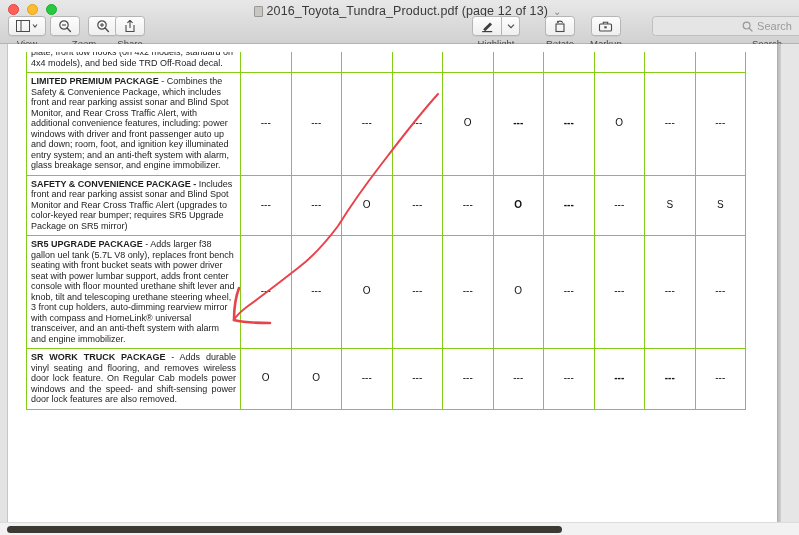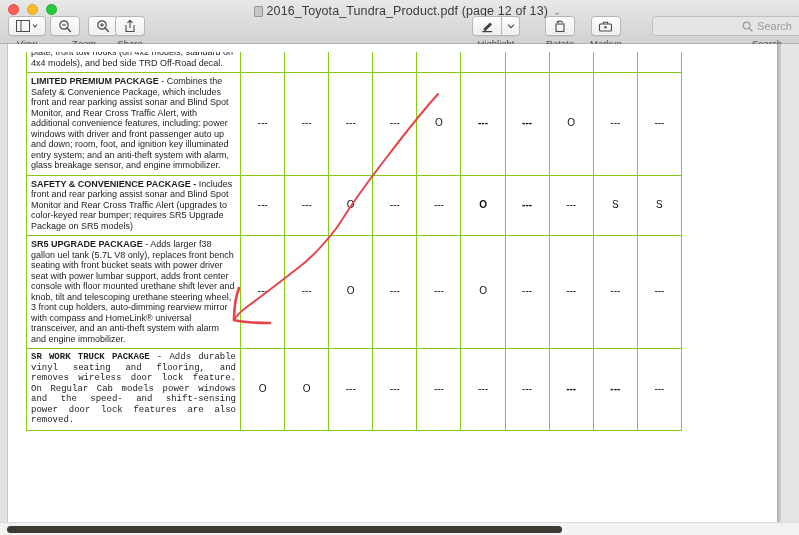--- a/index.html
+++ b/index.html
@@ -99,42 +99,42 @@
     background: #e3e3e3;
   }
   .page-right-edge {
     position: absolute; left: 781px; top: 0; width: 18px; height: 478px;
     background: #e6e6e6;
   }
 
   
   .tbl {
     position: absolute; left: 18px; top: 0;
-    width: 656px;
+    width: 720px;
     border-collapse: collapse;
     table-layout: fixed;
   }
   .tbl td {
     border: 1px solid #84cc16;
     vertical-align: top;
     padding: 3px 4px 4px 4px;
     font-size: 9px;
     line-height: 10.5px;
     color: #1d1d1d;
   }
   .tbl td.desc { width: 214px; }
   .tbl td.mark {
     text-align: center;
     vertical-align: middle;
     font-size: 10px;
     color: #111;
   }
   .tbl td.clipped { border-top: none; }
   .pkgname { font-weight: bold; }
-  .justify { text-align: justify; font-family: Liberation Mono, monospace; }
+  .justify { text-align: justify; }
   .bold { font-weight: bold; }
 
   .page-num {
     position: absolute; left: 690px; top: 485px;
     font-size: 13px; color: #1d1d1d;
     font-family: "Liberation Serif", serif;
   }
 
   
   .topmask {
@@ -320,21 +320,21 @@
             <td class="mark">O</td>
             <td class="mark bold">---</td>
             <td class="mark bold">---</td>
             <td class="mark">O</td>
             <td class="mark">---</td>
             <td class="mark">---</td>
           </tr>
 
           <tr>
             <td class="desc">
-              <span class="pkgname">SAFETY &amp; CONVENIENCE PACKAGE -</span><span> Includes front and rear parking assist sonar and Blind Spot Monitor and Rear Cross Traffic Alert (upgrades to color-keyed rear bumper; requires SR5 Upgrade Package on SR5 models)</span>
+              <span class="pkgname">SAFETY &amp; CONVENIENCE PACKAGE -</span><span> Includes front and rear parking assist sonar and Blind Spot Monitor and Rear Cross Traffic Alert (upgrades to color-keyed rear bumper; requires SR5 Upgrade Package on SR5 mirror)</span>
             </td>
             <td class="mark">---</td>
             <td class="mark">---</td>
             <td class="mark">O</td>
             <td class="mark">---</td>
             <td class="mark">---</td>
             <td class="mark bold">O</td>
             <td class="mark bold">---</td>
             <td class="mark">---</td>
             <td class="mark">S</td>

